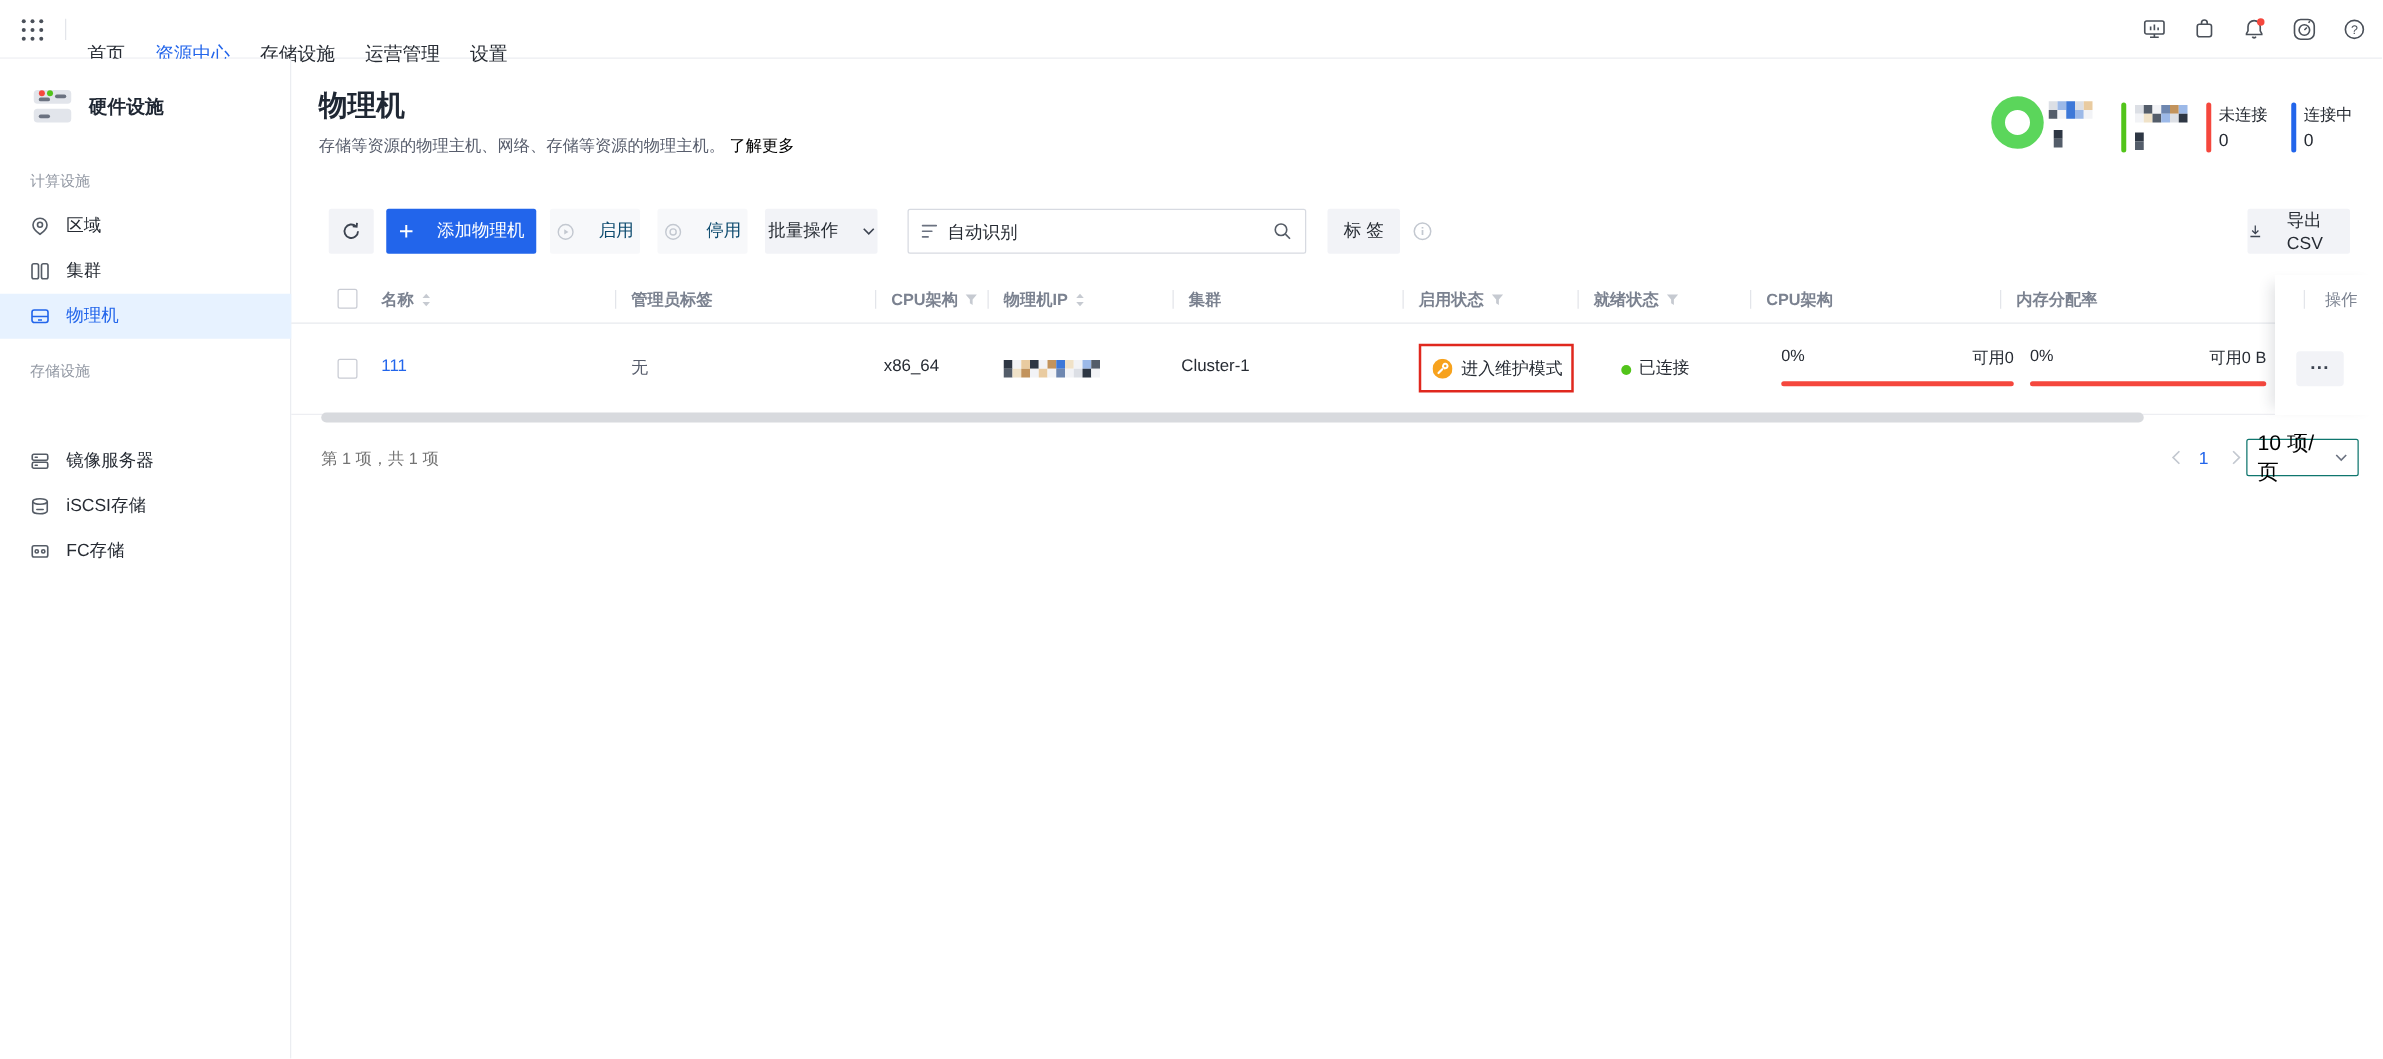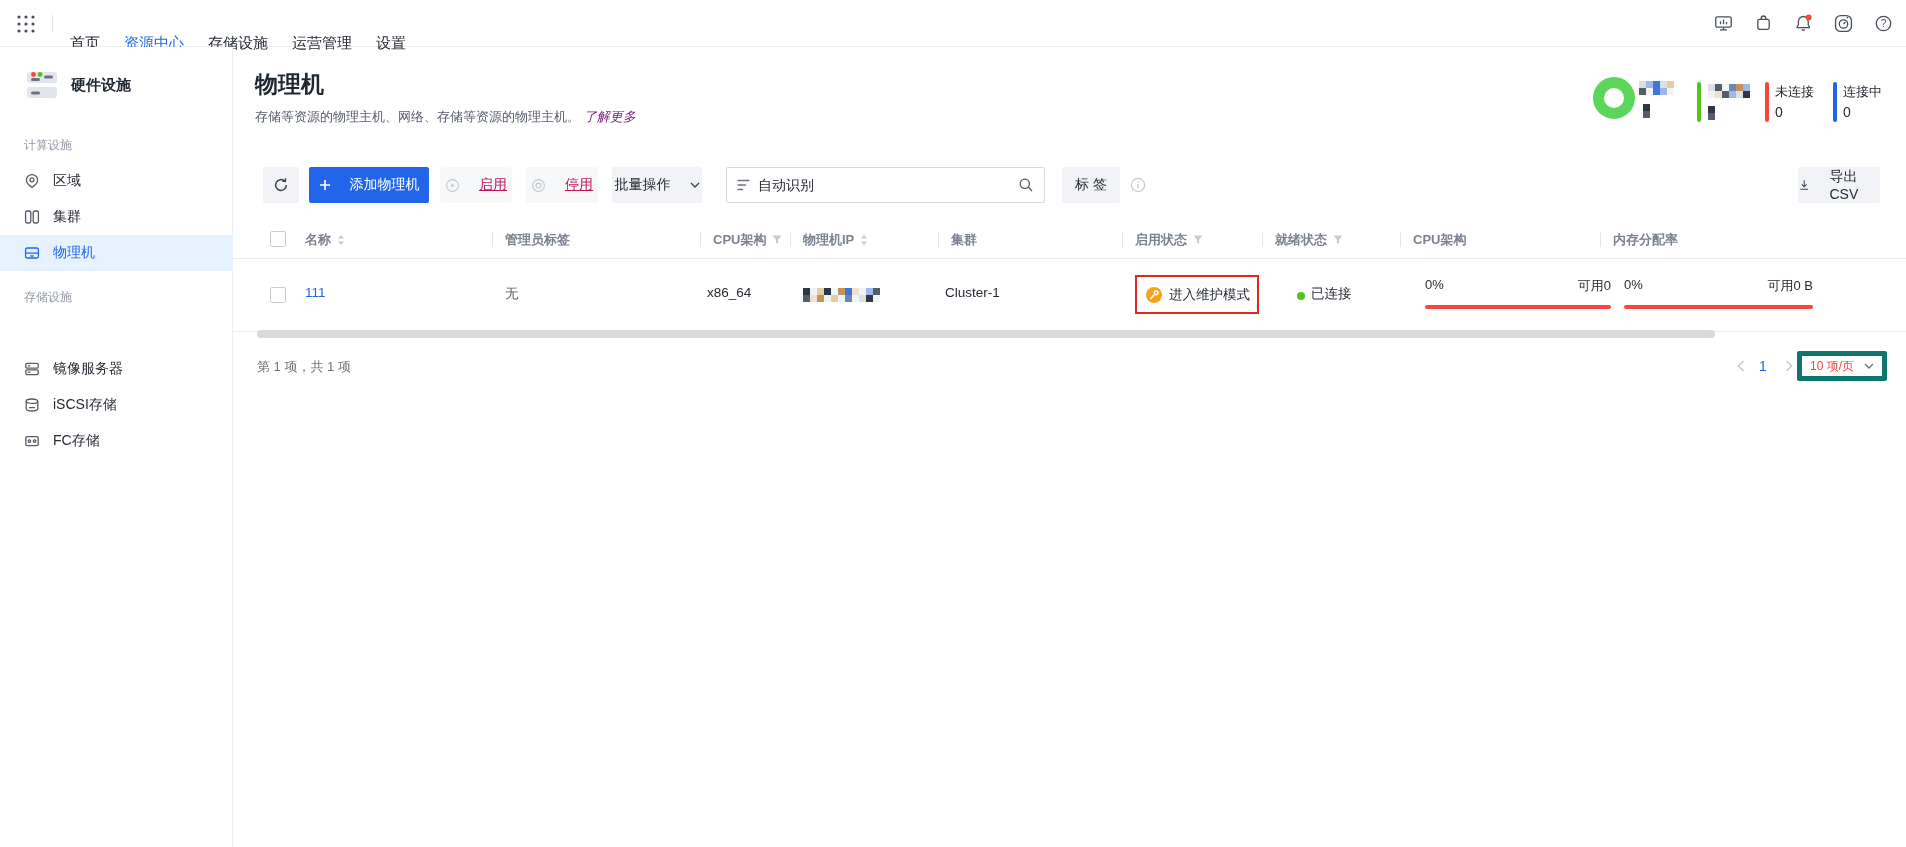--- a/index.html
+++ b/index.html
@@ -28,21 +28,21 @@
   .sb-section { position:absolute; left:24px; font-size:12px; color:#9399a4; }
   .sb-item { position:absolute; left:0; width:233px; height:36px; display:flex; align-items:center;
              gap:13px; padding-left:24px; font-size:14px; color:#262b33; cursor:pointer; }
   .sb-item.selected { background:#e7f2ff; color:#2265eb; }
   .sb-item .sicon { width:16px; height:16px; flex:0 0 16px; }
 
   
   .main { position:absolute; left:233px; top:47px; right:0; bottom:0; }
   .page-title { position:absolute; left:22px; top:22px; font-size:23px; font-weight:600; color:#1f2733; }
   .page-sub { position:absolute; left:22px; top:61px; font-size:13px; color:#575d6c; }
-  .link { color:#701a75; cursor:pointer; text-decoration:none;font-style:italic; }
+  .link { color:#000000; cursor:pointer; text-decoration:none; }
 
   
   .donut { position:absolute; left:1360px; top:30px; width:42px; height:42px; border-radius:50%;
            border:11px solid #5bd65b; }
   .statbar { position:absolute; width:4px; height:40px; border-radius:2px; top:35px; }
   .stat-label { position:absolute; top:36px; font-size:13px; color:#262b33; }
   .stat-value { position:absolute; top:57px; font-size:14px; color:#262b33; }
 
   
   .mosaic { display:grid; position:absolute; }
@@ -50,21 +50,21 @@
   .ca{background:#2e3744}.cb{background:#e9cba0}.cc{background:#3d78d8}.cd{background:#f2f3f6}
   .ce{background:#c2935c}.cf{background:#9cb9e8}.cg{background:#545d6a}.ch{background:#dcdfe5}
   .ci{background:#f0e2c8}.cj{background:#6e87b0}
 
   
   .toolbar { position:absolute; left:0; top:120px; right:0; height:36px; }
   .btn { position:absolute; top:0; height:36px; display:flex; align-items:center; justify-content:center;
          gap:19px; font-size:14px; border-radius:2px; cursor:pointer; background:#f2f3f7; color:#262b33; }
   .btn-refresh { left:30px; width:36px; }
   .btn-primary { left:76px; width:120px; background:#2265eb; color:#fff; }
-  .btn-disabled { background:#f7f8fa; color:#be185d; cursor:not-allowed;text-decoration:underline; }
+  .btn-disabled { background:#f7f8fa; color:#0c4a6e; cursor:not-allowed; }
   .btn-enable { left:207px; width:72px; }
   .btn-disable { left:293px; width:72px; }
   .btn-batch { left:379px; width:90px; }
   .searchbox { position:absolute; left:493px; top:0; width:319px; height:36px; background:#fff;
                border:1px solid #d7dae1; border-radius:2px; display:flex; align-items:center; padding:0 10px; gap:8px; }
   .searchbox input { border:none; outline:none; flex:1; font-size:14px; color:#262b33;
                      font-family:inherit; background:transparent; }
   .searchbox input::placeholder { color:#262b33; opacity:1; }
   .btn-tag { left:829px; width:58px; }
   .info-i { position:absolute; left:897px; top:10px; width:16px; height:16px; cursor:pointer; }
@@ -95,23 +95,23 @@
   .hscrollbar { position:absolute; left:24px; top:283px; width:1458px; height:8px; background:#d8dade;
                 border-radius:4px; cursor:pointer; }
 
   
   .summary { position:absolute; left:24px; top:311px; font-size:13px; color:#737373; }
   .pg-prev { left:1494px; } .pg-next { left:1542px; }
   .pg-arrow { position:absolute; top:305px; width:28px; height:28px; display:flex; align-items:center;
               justify-content:center; color:#c3c8d0; cursor:default; }
   .pg-num { position:absolute; left:1518px; top:305px; width:24px; height:28px; display:flex;
             align-items:center; justify-content:center; color:#2265eb; font-size:14px; cursor:pointer; }
-  .page-size { position:absolute; left:1564px; top:304px; width:90px; height:30px; border:5px solid #0f766e;
+  .page-size { position:absolute; left:1564px; top:304px; width:90px; height:30px; border:1px solid #0f766e;
                border-radius:2px; display:flex; align-items:center; justify-content:space-between;
-               padding:0 8px; font-size:12px; color:#ef4444; cursor:pointer; background:#fff; }
+               padding:0 8px; font-size:17px; color:#000000; cursor:pointer; background:#fff; }
 </style>
 </head>
 <body>
 
 <div class="page">
 
   <div class="topnav">
     <svg class="nav-grid" viewBox="0 0 20 20">
       <g fill="#4a5059">
         <circle cx="3" cy="3" r="1.6"></circle>
@@ -442,20 +442,29 @@
 
       <div class="gauge-label" style="left:1192px">0%</div>
       <div class="gauge-label" style="left:1192px; width:186px; text-align:right;">可用0</div>
       <div class="gauge-bar" style="left:1192px; width:186px;"></div>
 
       <div class="gauge-label" style="left:1391px">0%</div>
       <div class="gauge-label" style="left:1391px; width:189px; text-align:right;">可用0 B</div>
       <div class="gauge-bar" style="left:1391px; width:189px;"></div>
     </div>
 
+    <div class="fixed-col">
+      <div class="vsep" style="left:23px; top:12px;"></div>
+      <div class="th" style="left:40px">
+        <span>操作</span>
+      </div>
+      <div class="more-btn" style="left:17px; top:61px;">
+        <span>...</span>
+      </div>
+    </div>
 
     <div class="hscrollbar"></div>
 
     <div class="summary">第 1 项，共 1 项</div>
     <div class="pg-arrow pg-prev">
       <svg width="8" height="12" viewBox="0 0 8 12">
         <path d="M6.5 1L1.5 6l5 5" fill="none" stroke="#c3c8d0" stroke-width="1.4"></path>
       </svg>
     </div>
     <div class="pg-num">1</div>

